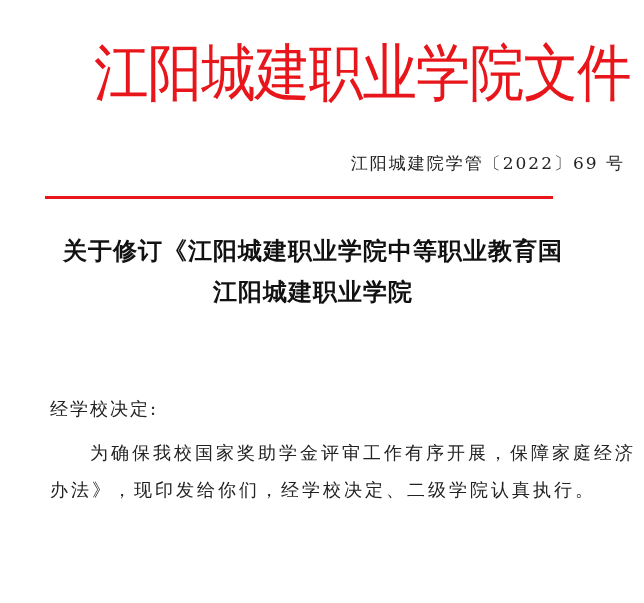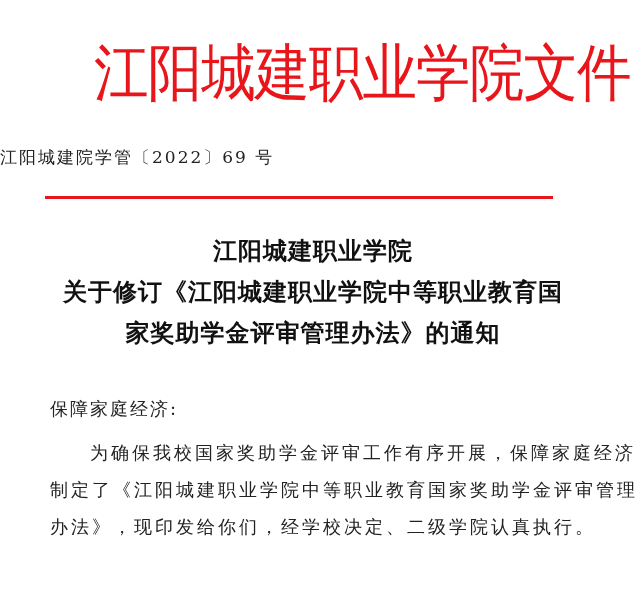--- a/index.html
+++ b/index.html
@@ -27,23 +27,23 @@
       line-height: 78px;
       white-space: nowrap;
       overflow: visible;
       transform: scaleX(0.88);
       transform-origin: center center;
       letter-spacing: -1px;
     }
     .doc-number {
       position: absolute;
       left: 0;
-      top: 146px;
+      top: 152px;
       width: 625px;
-      text-align: left;
+      text-align: right;
       font-size: 17px;
       line-height: 22px;
       color: #222222;
       letter-spacing: 2px;
       white-space: nowrap;
     }
     .red-rule {
       position: absolute;
       left: 45px;
       top: 196px;
@@ -101,25 +101,23 @@
 </head>
 <body>
 
 <div class="doc-header">江阳城建职业学院文件</div>
 
 <div class="doc-number">江阳城建院学管〔2022〕69 号</div>
 
 <div class="red-rule"></div>
 
 <div class="doc-title">
+  <span class="title-line">关于修订《江阳城建职业学院中等职业教育国</span>
   <span class="title-line">江阳城建职业学院</span>
-  <span class="title-line">关于修订《江阳城建职业学院中等职业教育国</span>
-  <span class="title-line">家奖助学金评审管理办法》的通知</span>
 </div>
 
 <div class="doc-body">
-  <span class="salutation">保障家庭经济:</span>
+  <span class="salutation">经学校决定:</span>
   <div class="paragraph">
     <span class="line indent">为确保我校国家奖助学金评审工作有序开展，保障家庭经济</span>
-    <span class="line">制定了《江阳城建职业学院中等职业教育国家奖助学金评审管理</span>
     <span class="line">办法》，现印发给你们，经学校决定、二级学院认真执行。</span>
   </div>
 </div>
 
 </body></html>

